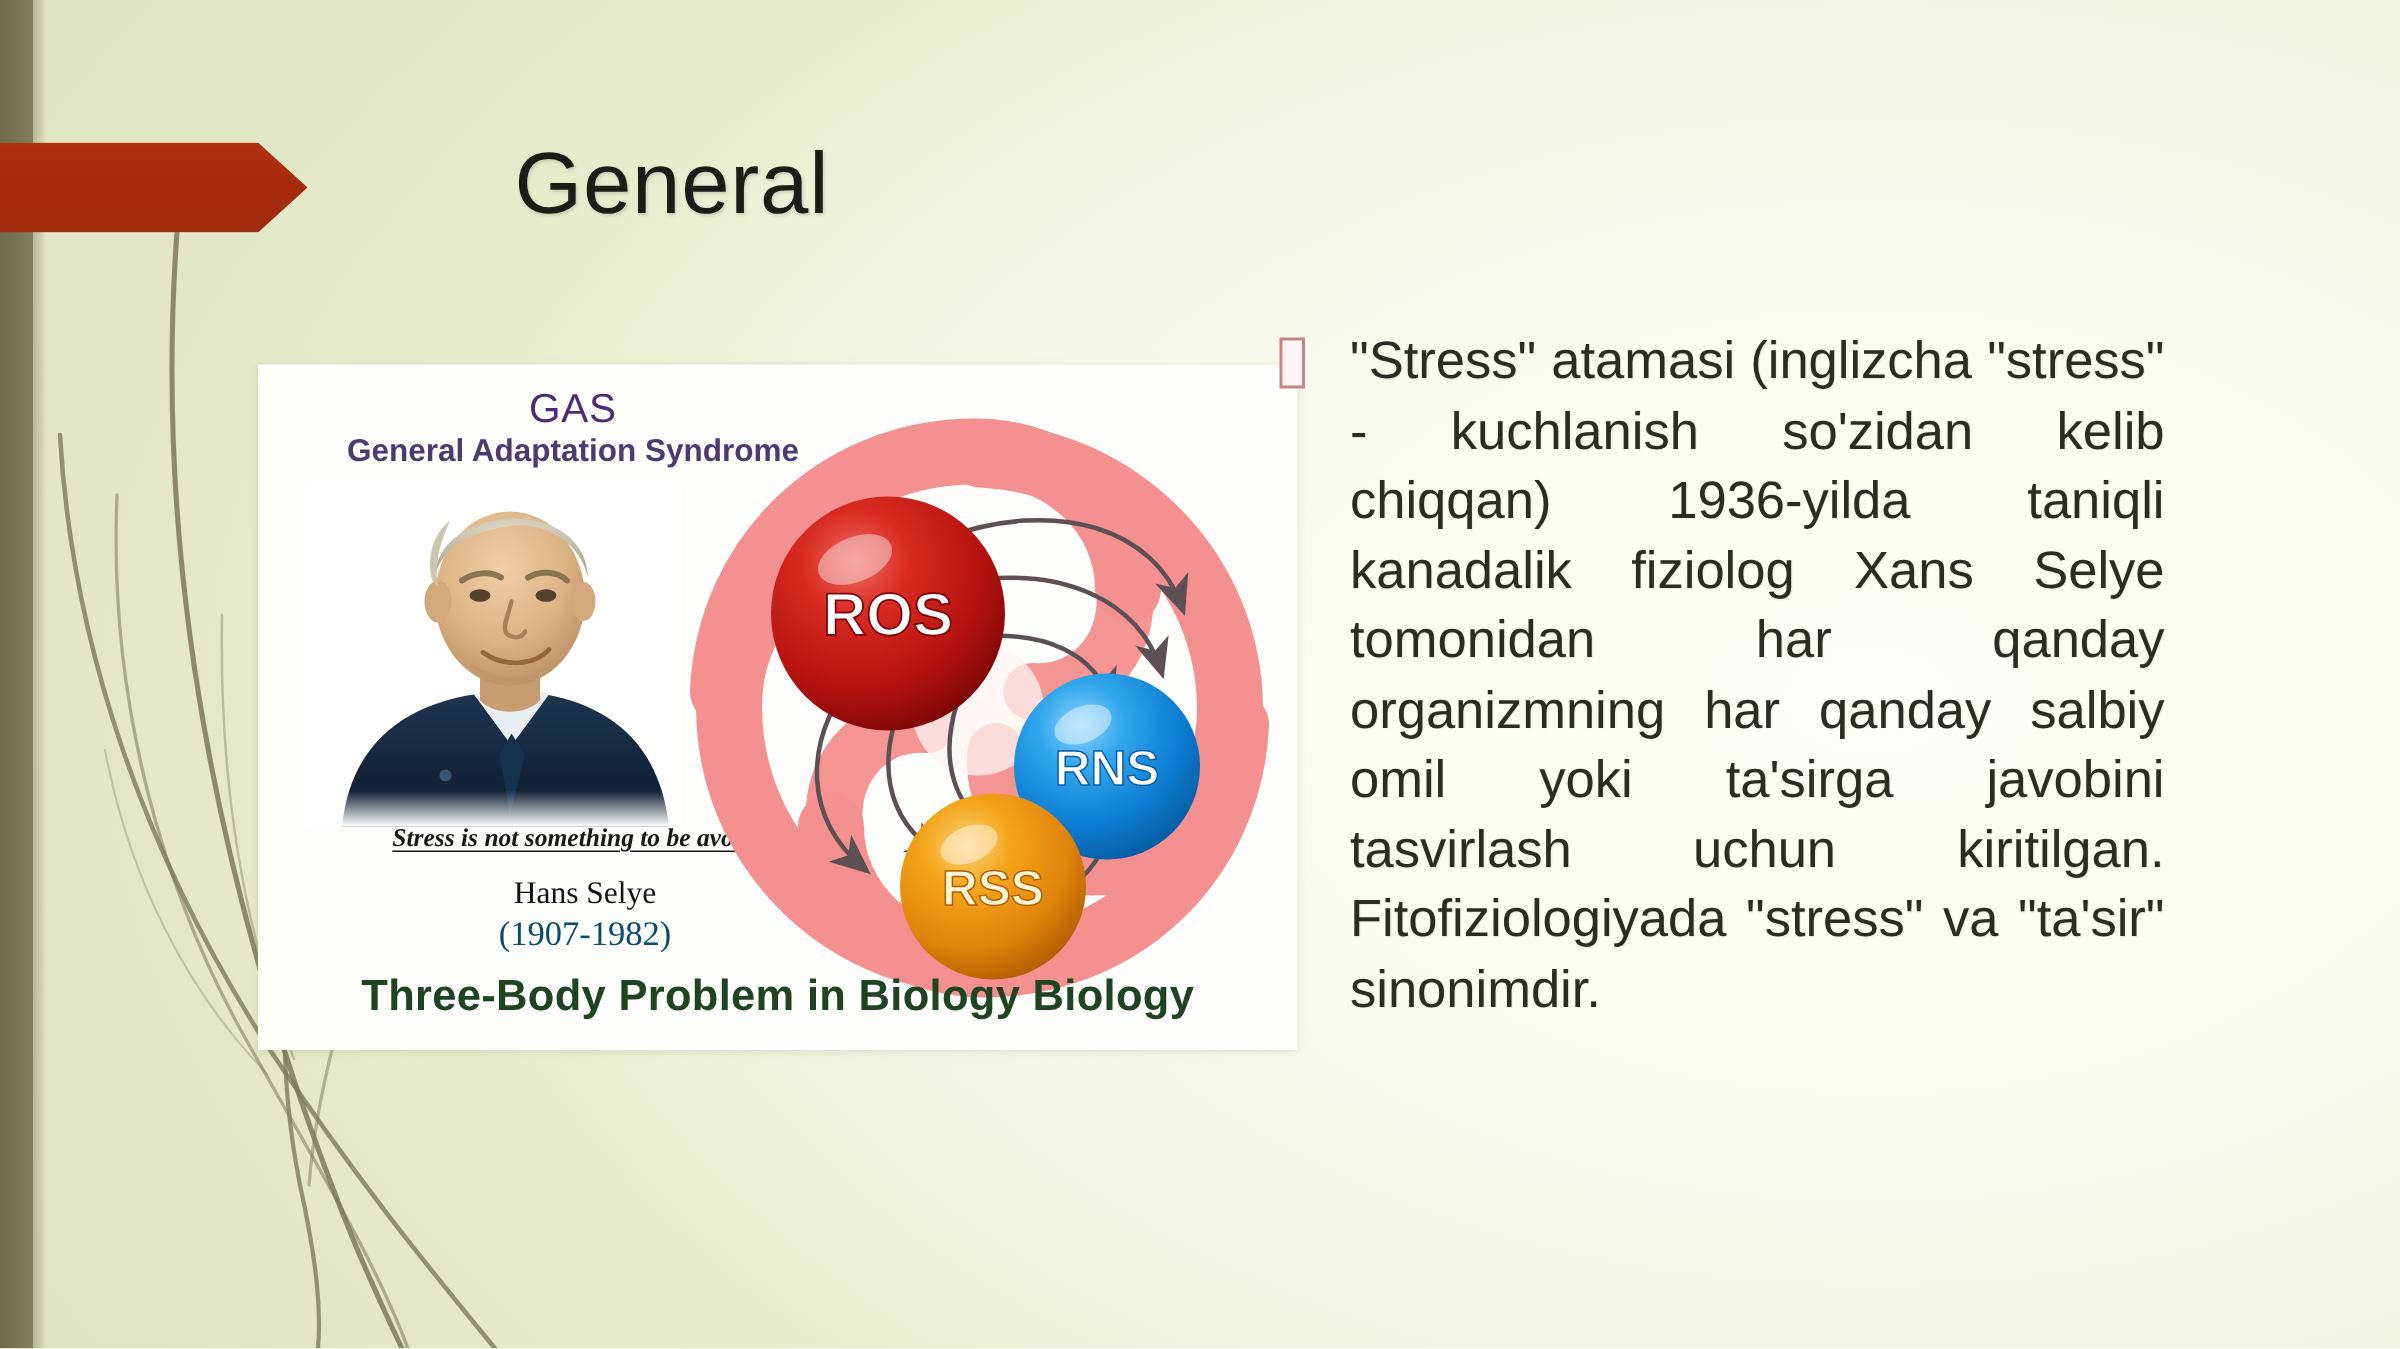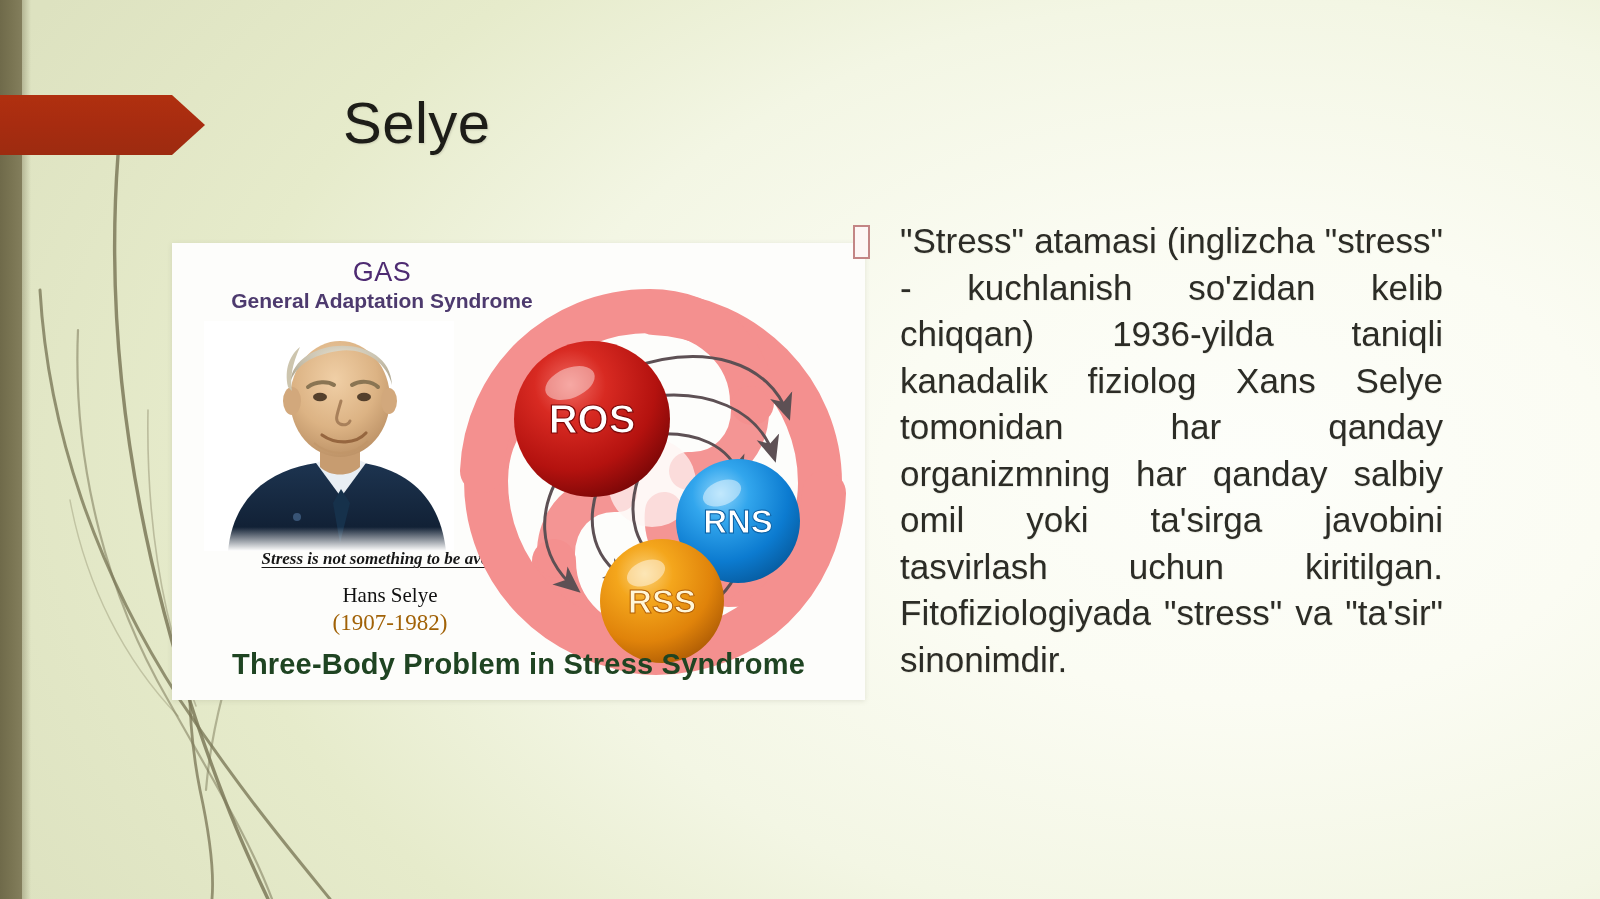--- a/index.html
+++ b/index.html
@@ -145,27 +145,27 @@
     line-height: 1.22;
   }
   .person-years {
     position: absolute;
     left: 8px;
     top: 367px;
     width: 420px;
     text-align: center;
     font-family: "Liberation Serif", serif;
     font-size: 23px;
-    color: #a16207;
+    color: #0c4a6e;
   }
 
   .swirl-wrap {
     position: absolute;
     left: 268px;
-    top: 28px;
+    top: 18px;
     width: 425px;
     height: 420px;
   }
 
   .diagram-caption {
     position: absolute;
     left: 0;
     top: 405px;
     width: 693px;
     text-align: center;
@@ -220,21 +220,21 @@
       <path d="M78 330 C 72 470, 110 600, 168 700 C 214 782, 250 840, 272 899" stroke-width="2.2" opacity="0.55"></path>
       <path d="M205 545 C 190 620, 182 700, 200 790 C 212 845, 214 875, 212 899" stroke-width="2.8" opacity="0.78"></path>
       <path d="M252 600 C 232 660, 212 718, 206 790" stroke-width="2.2" opacity="0.5"></path>
       <path d="M148 410 C 146 520, 162 620, 196 706" stroke-width="1.6" opacity="0.4"></path>
       <path d="M70 500 C 86 585, 124 660, 178 716" stroke-width="1.4" opacity="0.33"></path>
     </g>
   </svg>
 
   <div class="arrow-banner"></div>
 
-  <div class="slide-title">Selye</div>
+  <div class="slide-title">General</div>
 
   <div class="picture-card">
 
     <div class="gas-title">GAS</div>
     <div class="gas-subtitle">General Adaptation Syndrome</div>
 
     <svg class="portrait" viewBox="0 0 250 230">
       <defs>
         <radialGradient id="skin" cx="45%" cy="33%" r="72%">
           <stop offset="0%" stop-color="#f0cfa6"></stop>
@@ -369,21 +369,21 @@
           <text x="298" y="262" text-anchor="middle" font-family="Liberation Sans, sans-serif" font-size="33" font-weight="bold" fill="#ffffff" stroke="#075ea3" stroke-width="1">RNS</text>
         </g>
         <g>
           <circle cx="222" cy="330" r="62" fill="url(#rss)"></circle>
           <ellipse cx="206" cy="302" rx="20" ry="12" fill="#ffffff" opacity="0.45" transform="rotate(-22 206 302)"></ellipse>
           <text x="222" y="342" text-anchor="middle" font-family="Liberation Sans, sans-serif" font-size="33" font-weight="bold" fill="#fff6d8" stroke="#b25f05" stroke-width="1">RSS</text>
         </g>
       </svg>
     </div>
 
-    <div class="diagram-caption">Three-Body Problem in Stress Syndrome</div>
+    <div class="diagram-caption">Three-Body Problem in Biology Biology</div>
   </div>
 
   <div class="body-block">
     <div class="bullet-marker"></div>
     <div class="body-text">"Stress" atamasi (inglizcha "stress" - kuchlanish so'zidan kelib chiqqan) 1936-yilda taniqli kanadalik fiziolog Xans Selye tomonidan har qanday organizmning har qanday salbiy omil yoki ta'sirga javobini tasvirlash uchun kiritilgan. Fitofiziologiyada "stress" va "ta'sir" sinonimdir.</div>
   </div>
 
 </div>
 
 </body></html>

